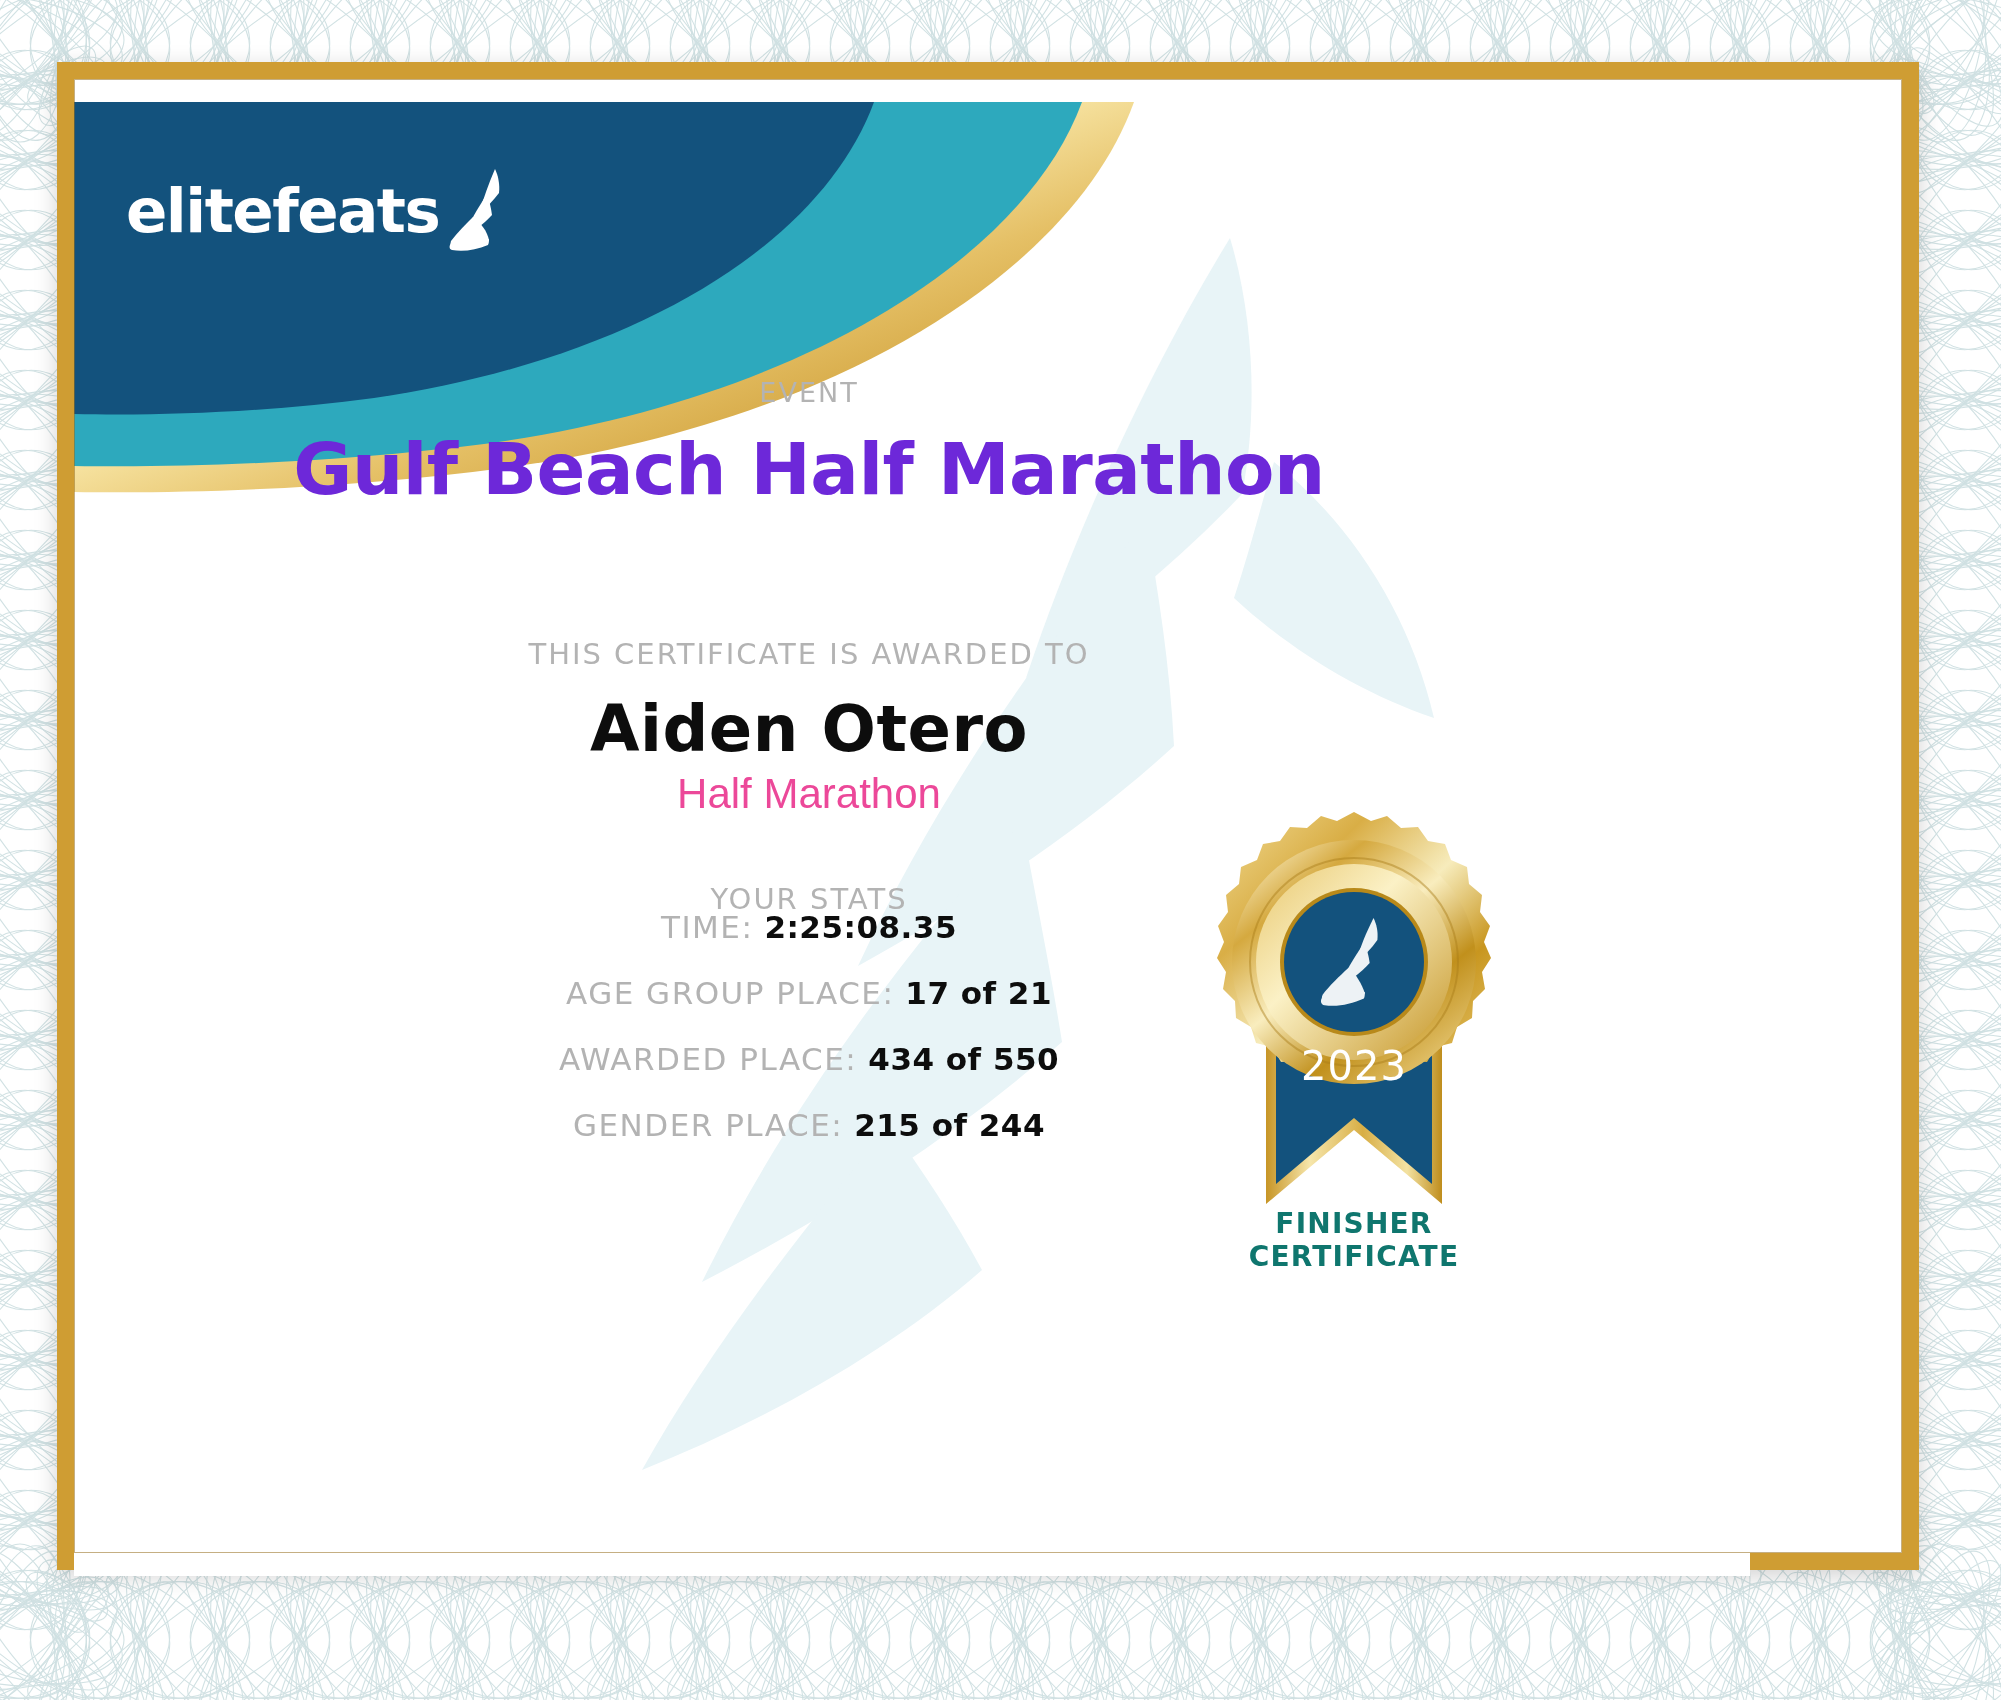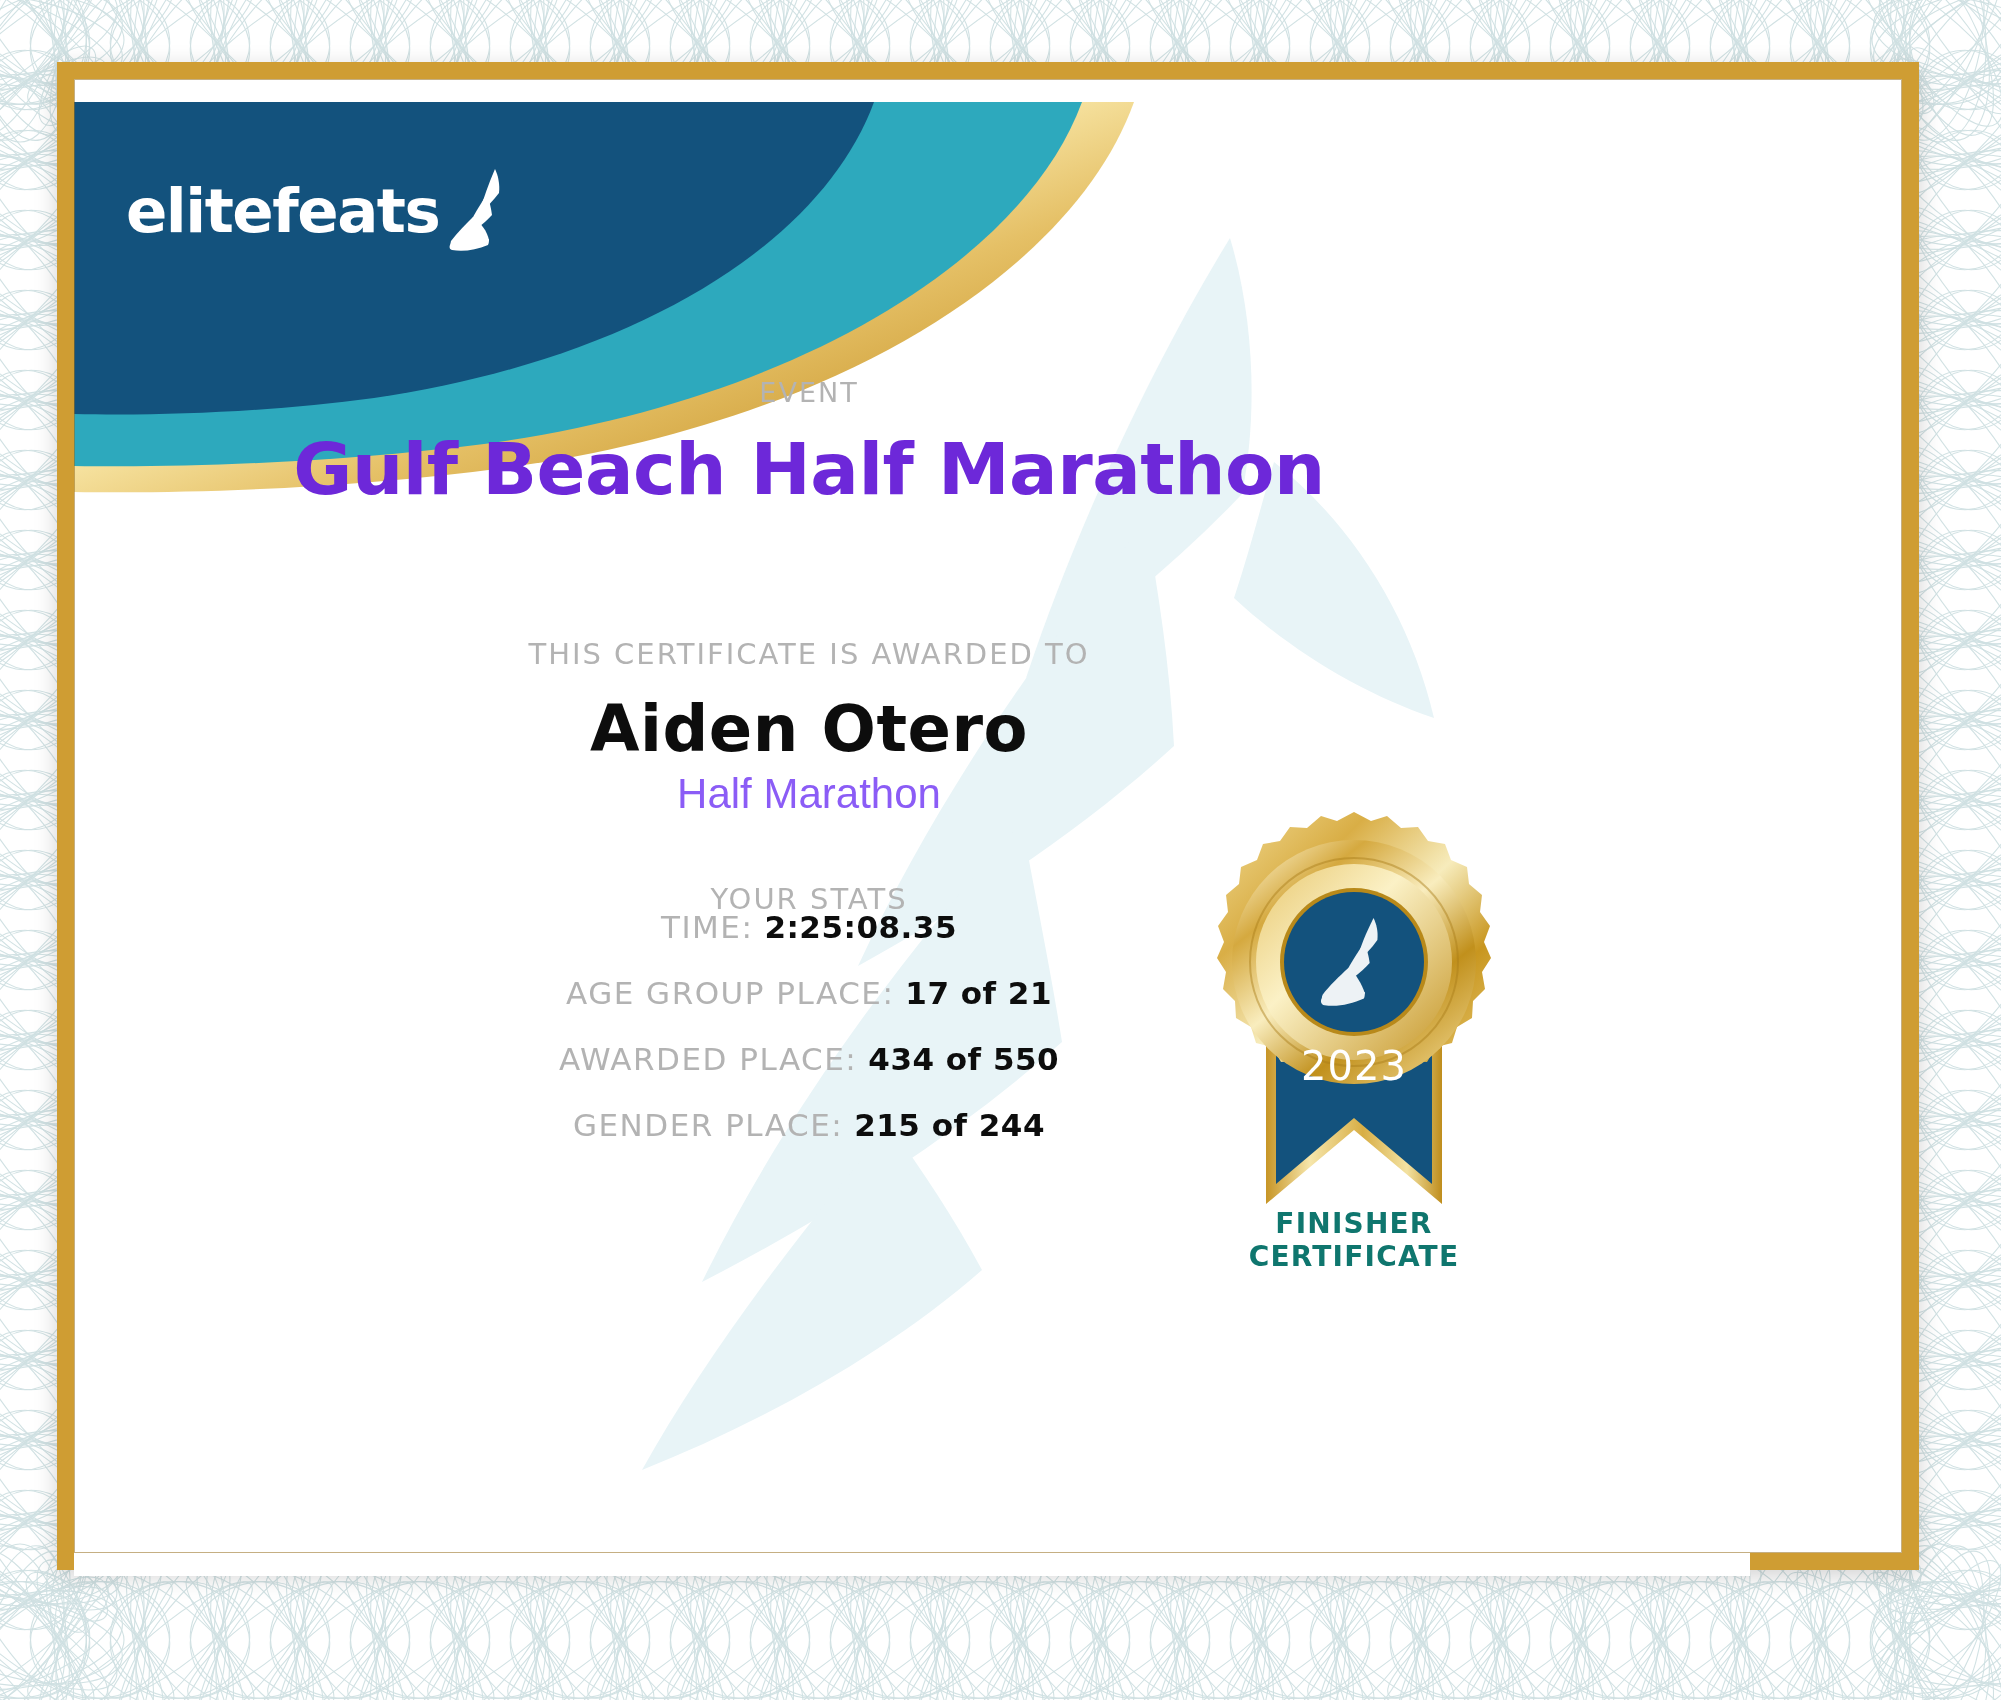--- a/index.html
+++ b/index.html
@@ -148,21 +148,21 @@
   }
   #recipient-event {
     position: absolute;
     left: 0;
     top: 668px;
     width: 1470px;
     text-align: center;
     font-family: "Liberation Sans", sans-serif;
     font-weight: normal;
     font-size: 42px;
-    color: #8b5cf6;
+    color: #ec4899;
   }
 
   #stats-label {
     position: absolute;
     left: 0;
     top: 780px;
     width: 1470px;
     text-align: center;
     font-size: 29px;
   }

